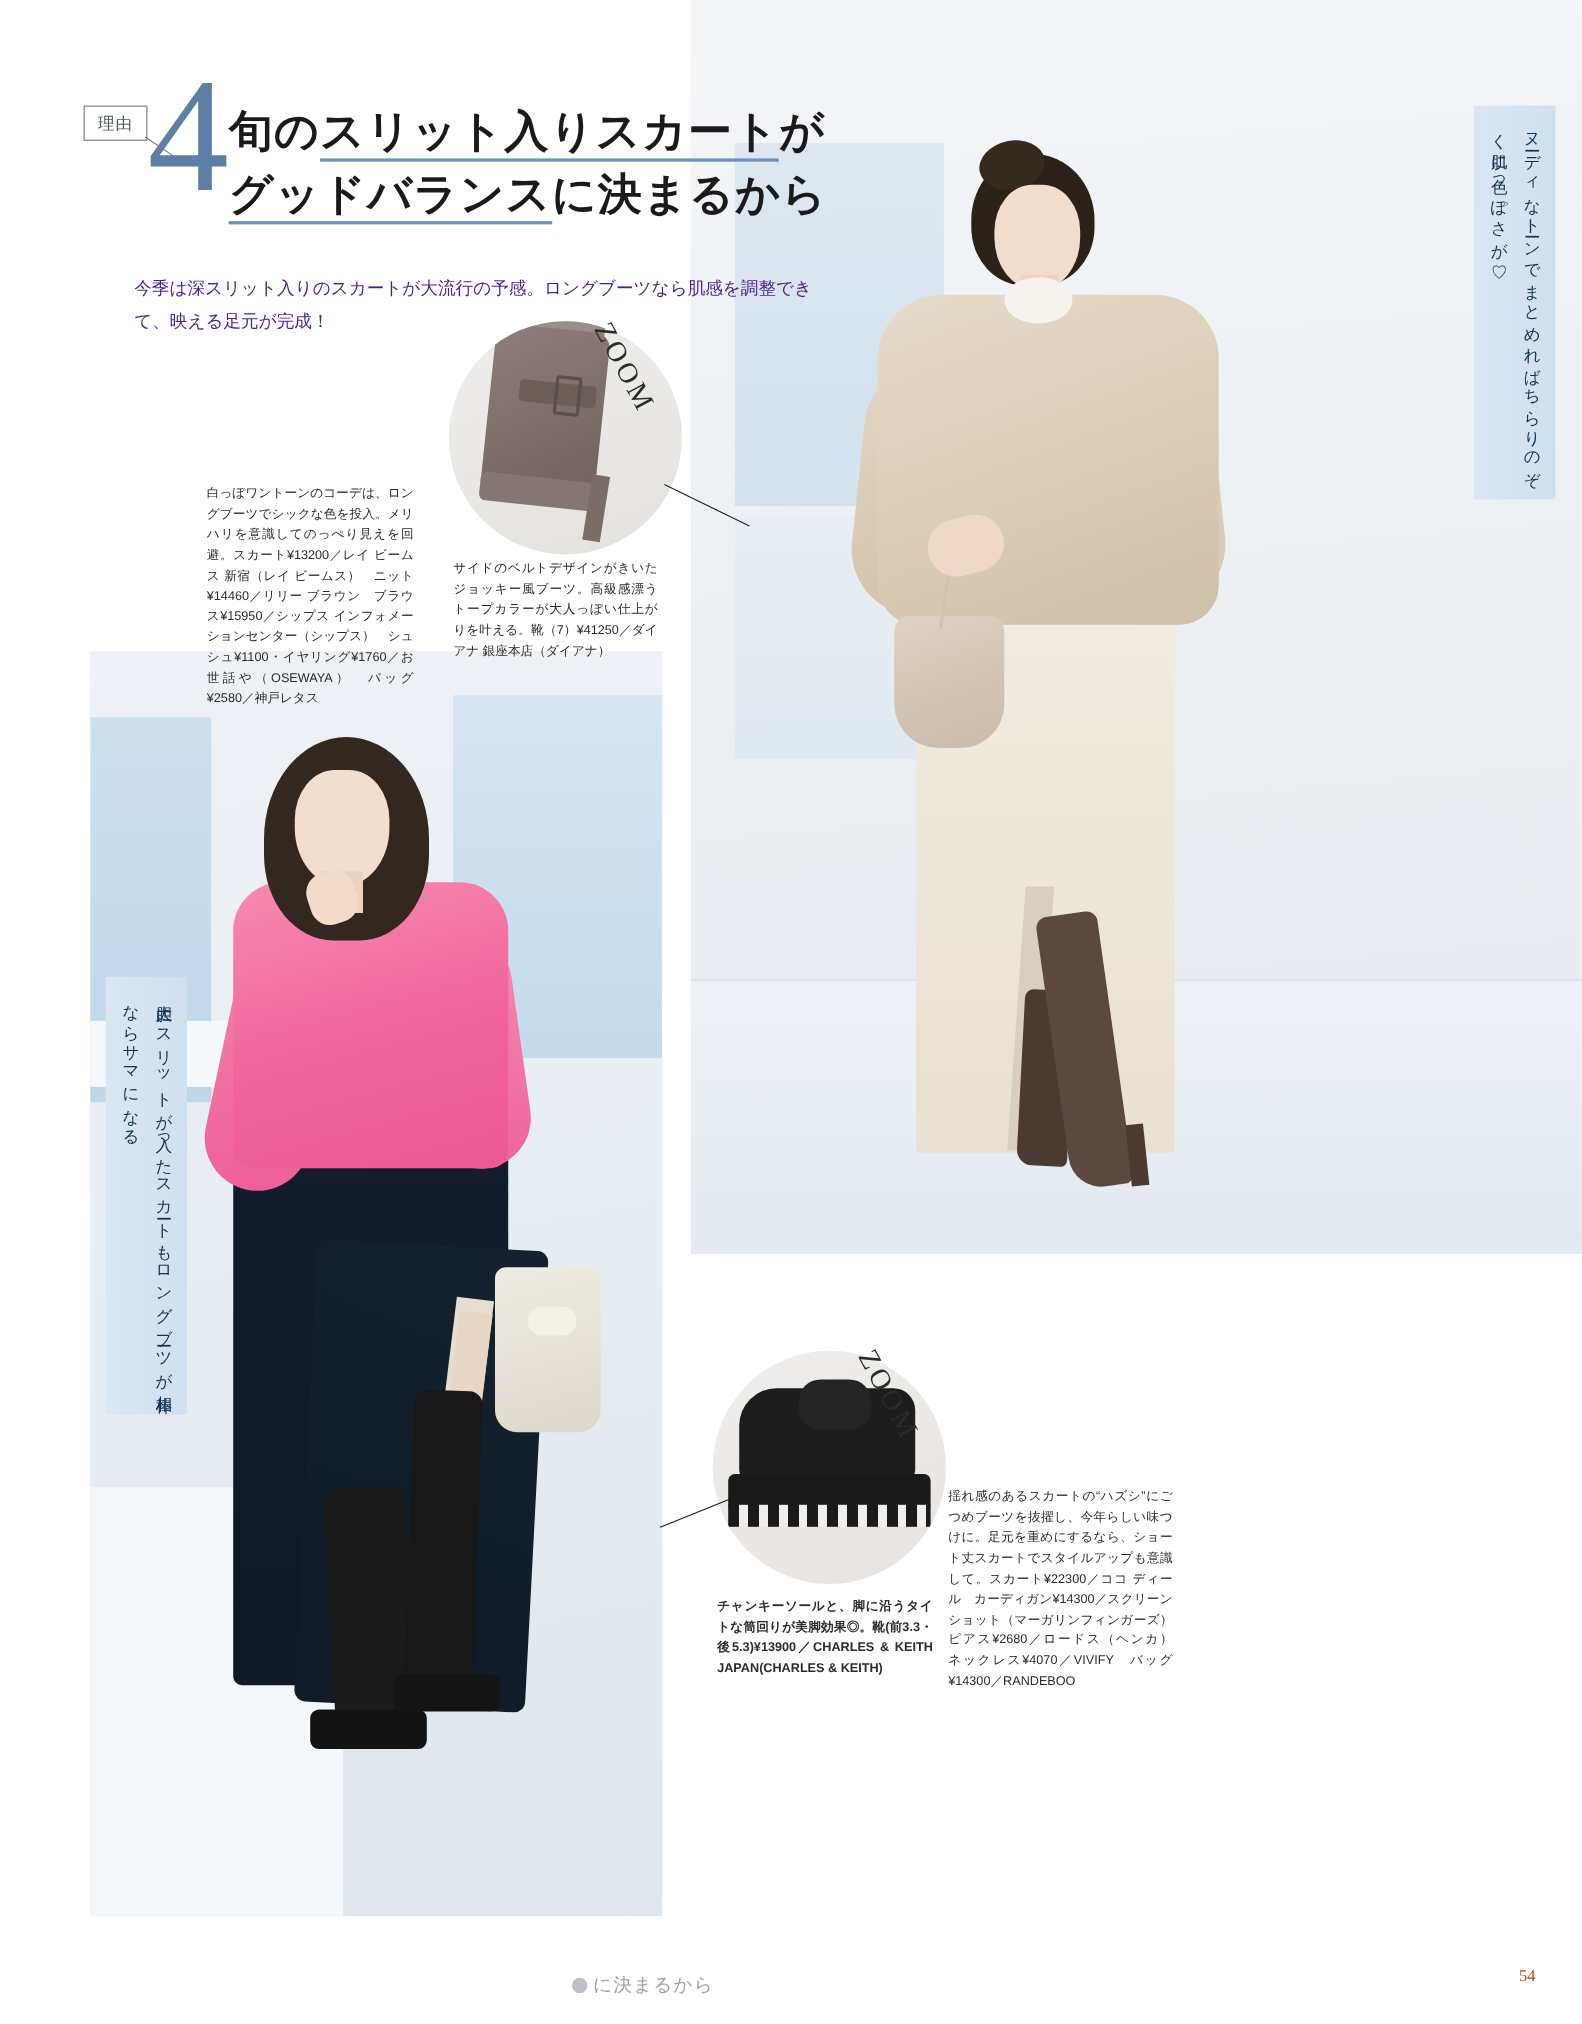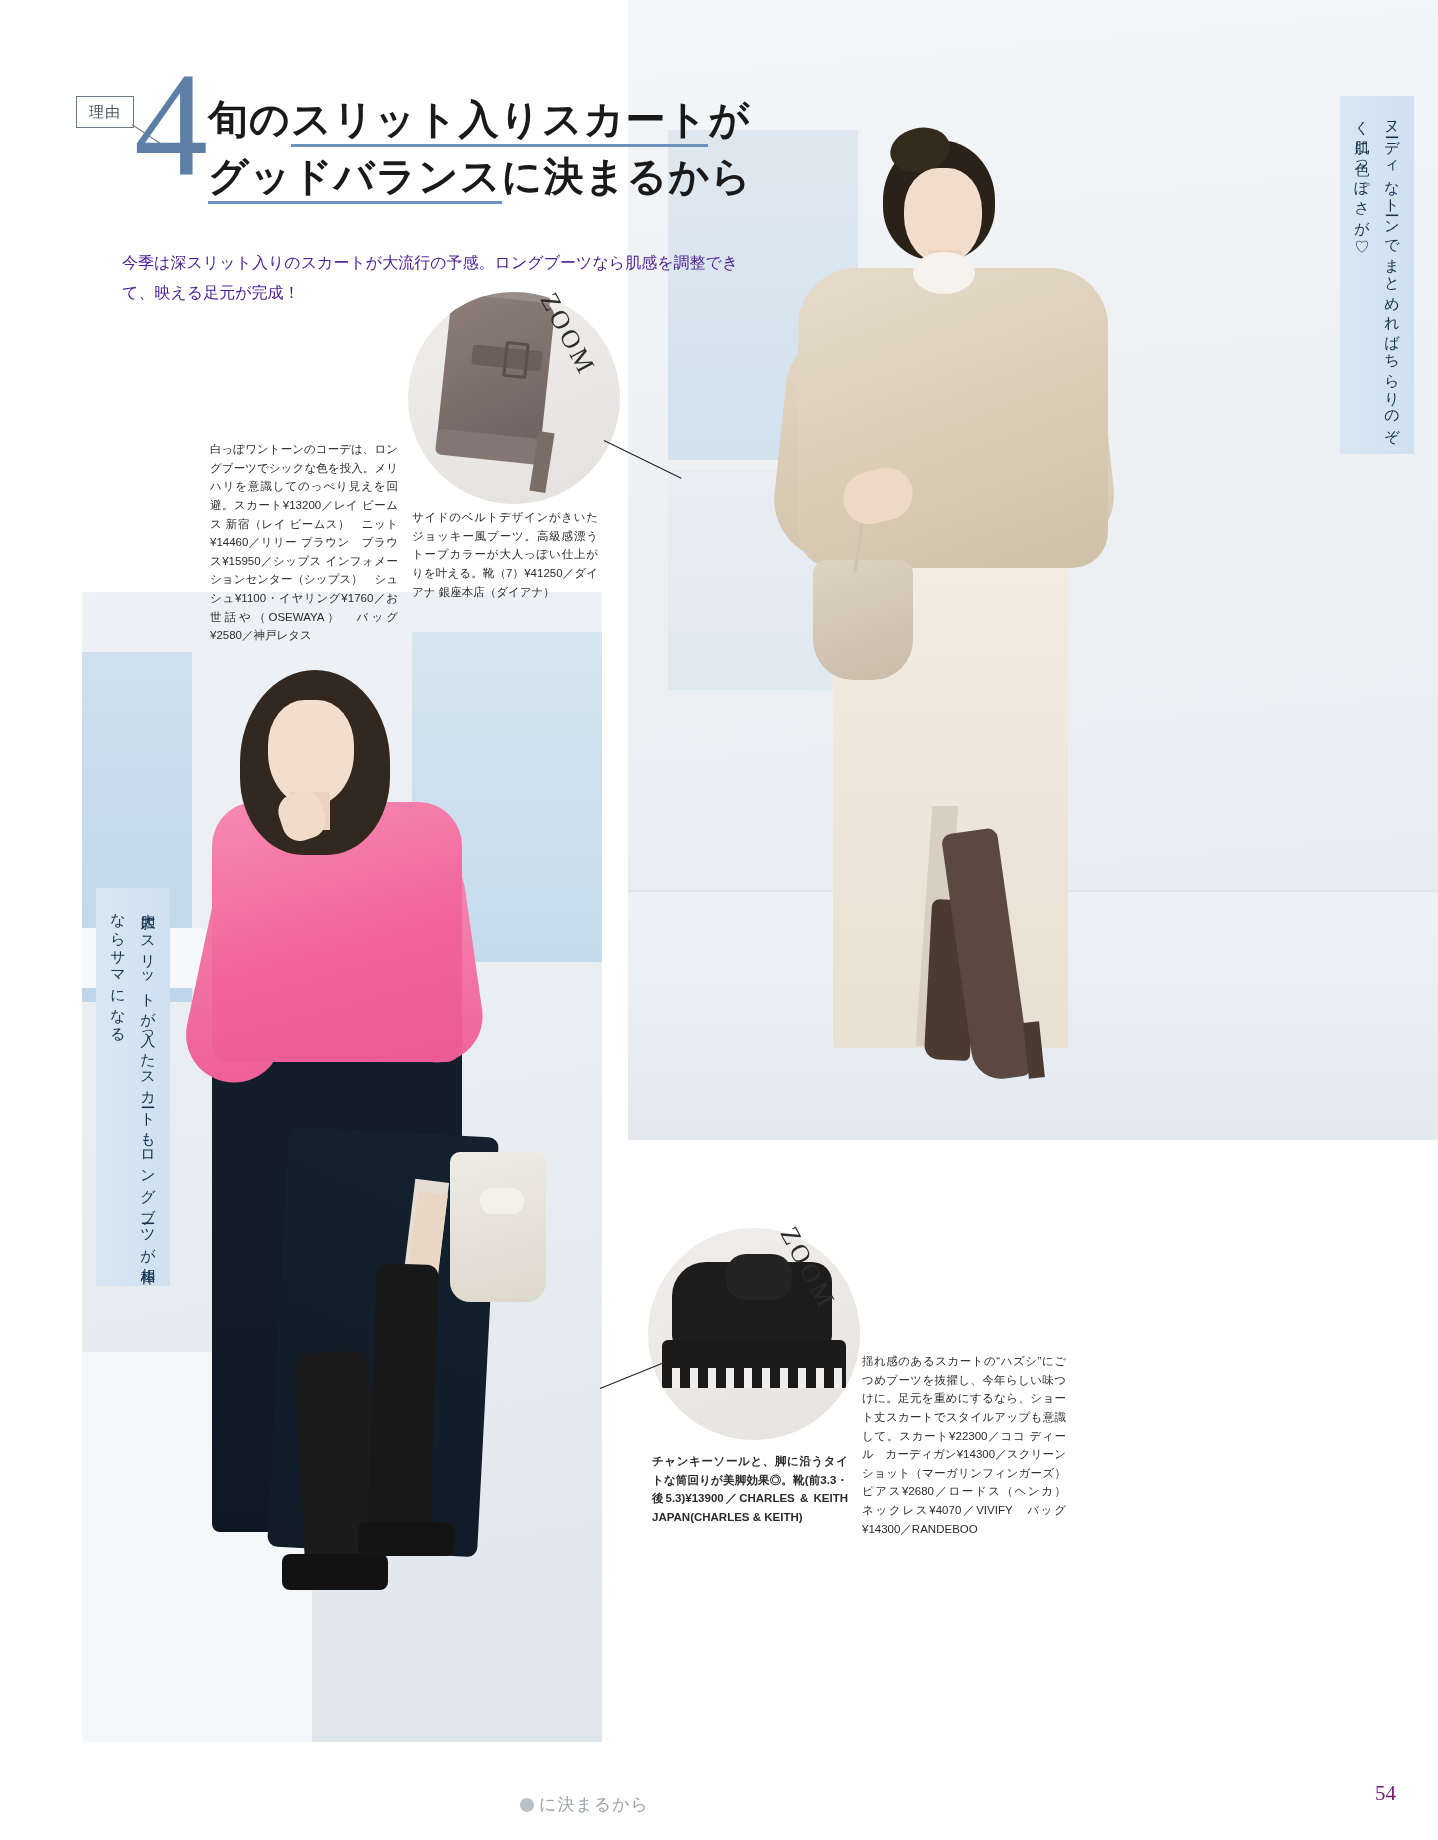--- a/index.html
+++ b/index.html
@@ -134,36 +134,36 @@
   .zoom-label{position:absolute;font-family:"Liberation Serif", serif;font-size:26px;letter-spacing:3px;color:#2b2b2b;}
   .zl1{left:560px;top:288px;transform:rotate(62deg);transform-origin:left top;}
   .zl2{left:800px;top:1222px;transform:rotate(62deg);transform-origin:left top;}
 
   .leader{position:absolute;background:#1f1f1f;height:1px;transform-origin:left center;}
   .leader1{left:604px;top:440px;width:86px;transform:rotate(26deg);}
   .leader2{left:600px;top:1388px;width:90px;transform:rotate(-22deg);}
 
   
   .cap{position:absolute;font-size:11.5px;line-height:1.62;color:#2b2b2b;text-align:justify;}
-  .cap-a{left:210px;top:440px;width:188px;}
+  .cap-a{left:188px;top:440px;width:188px;}
   .cap-b{left:412px;top:508px;width:186px;}
   .cap-c{left:652px;top:1452px;width:196px;font-weight:bold;}
   .cap-d{left:862px;top:1352px;width:204px;}
 
   
   .vside{
     position:absolute;writing-mode:vertical-rl;text-orientation:upright;
     font-size:15px;line-height:2.0;letter-spacing:2px;color:#12324f;
     background:linear-gradient(90deg,#d9e7f3,#cfe0f0);padding:14px 7px;
   }
   .vside.right{right:24px;top:96px;height:330px;}
   .vside.left{left:96px;top:888px;height:370px;}
 
   
-  .pageno{position:absolute;right:42px;bottom:34px;font-size:21px;color:#701a75;font-family:"Liberation Serif",serif;text-align:right;}
+  .pageno{position:absolute;right:42px;bottom:34px;font-size:15px;color:#c2410c;font-family:"Liberation Serif",serif;text-align:right;}
   .wm{position:absolute;left:520px;bottom:24px;font-size:17px;color:#9aa2ab;letter-spacing:1px;}
   .wm .dot{display:inline-block;width:14px;height:14px;border-radius:50%;background:#b9c0c8;margin-right:5px;vertical-align:-2px;}
 </style>
 </head>
 <body>
 
 <div class="page">
 
   <div class="photo hero-r">
     <div class="win"></div>

